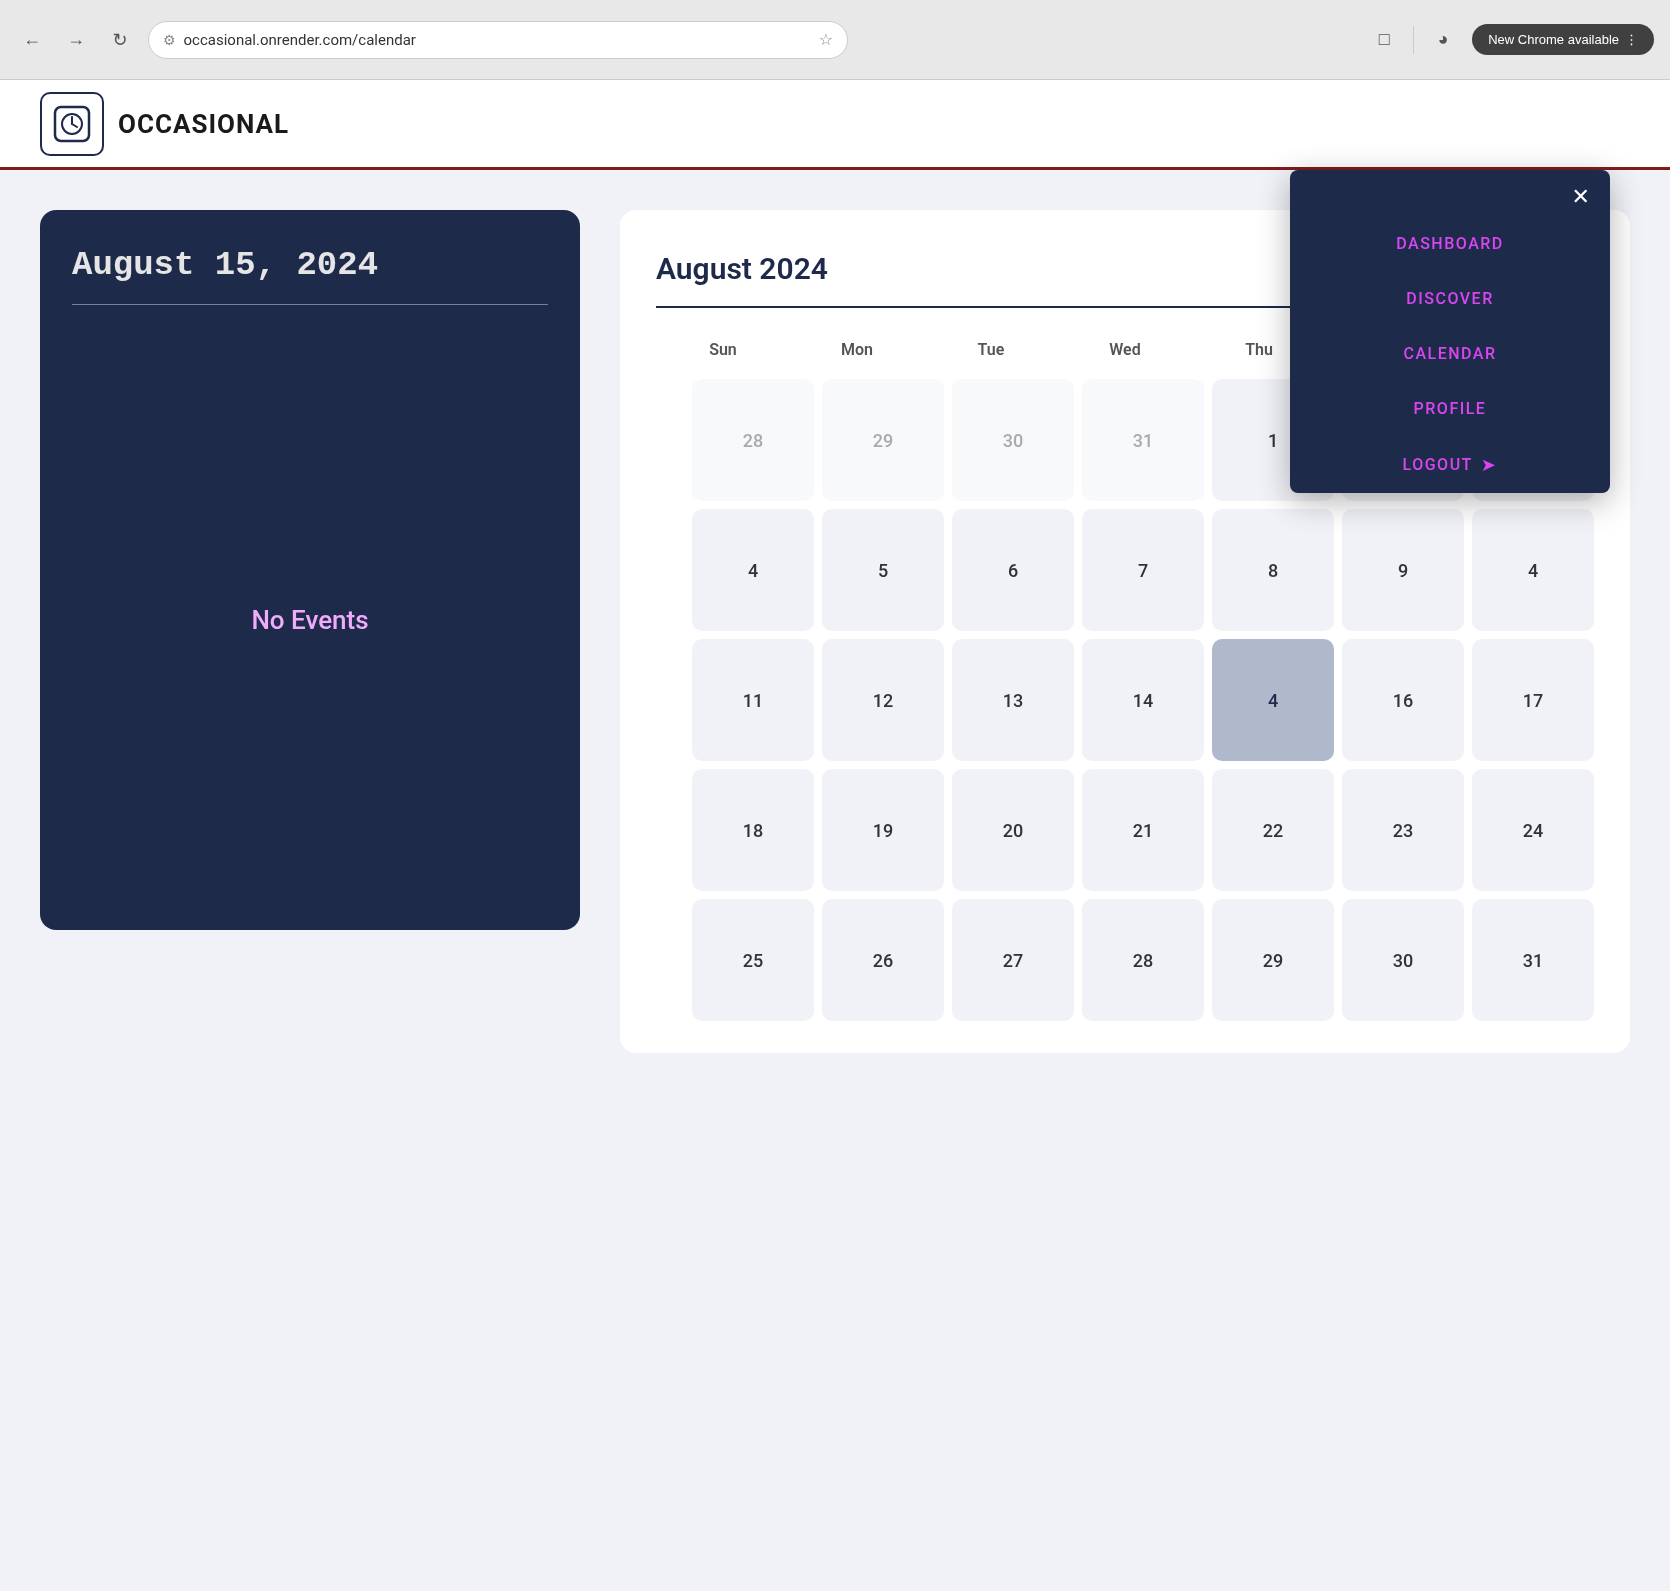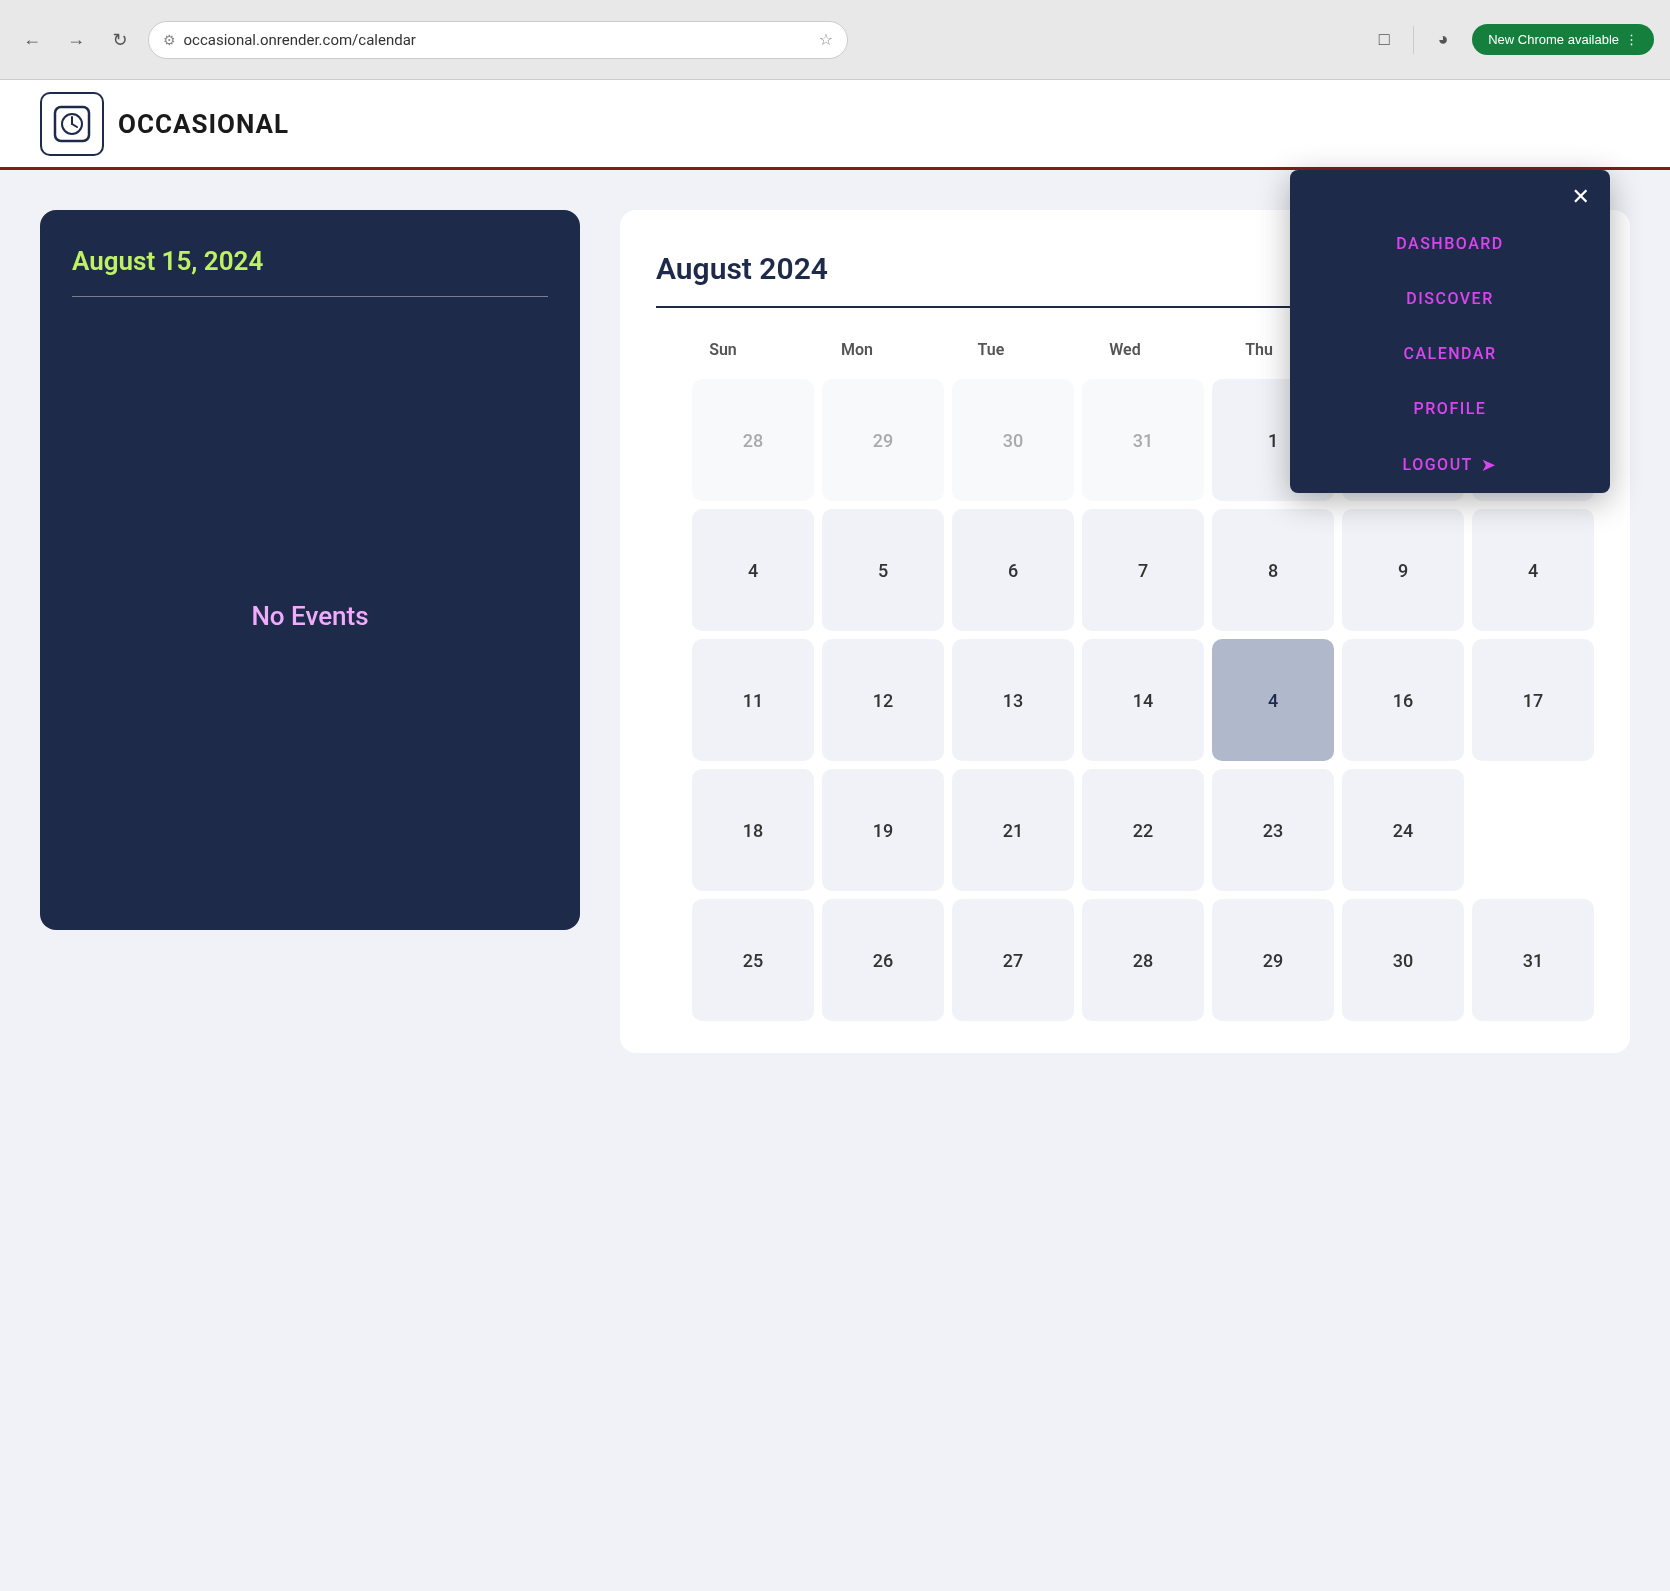--- a/index.html
+++ b/index.html
@@ -71,21 +71,21 @@
       background: transparent;
       cursor: pointer;
       display: flex;
       align-items: center;
       justify-content: center;
       font-size: 18px;
       color: #555;
     }
 
     .chrome-available-btn {
-      background: #15803d;
+      background: #404040;
       color: white;
       border: none;
       border-radius: 20px;
       padding: 8px 16px;
       font-size: 13px;
       font-weight: 500;
       cursor: pointer;
       display: flex;
       align-items: center;
       gap: 6px;
@@ -194,24 +194,25 @@
       border-radius: 16px;
       padding: 36px 32px;
       width: 540px;
       min-height: 720px;
       flex-shrink: 0;
       display: flex;
       flex-direction: column;
     }
 
     .events-date {
-      color: #bef264;
-      font-size: 26px;
+      color: #e5e5e5;
+      font-size: 34px;
       font-weight: 600;
       margin-bottom: 20px;
+      font-family: Liberation Mono, monospace;
     }
 
     .events-divider {
       border: none;
       border-top: 1px solid rgba(255,255,255,0.4);
       margin-bottom: 40px;
     }
 
     .no-events-text {
       color: #f0abfc;
@@ -445,20 +446,21 @@
               <div class="calendar-day normal">12</div>
               <div class="calendar-day normal">13</div>
               <div class="calendar-day normal">14</div>
               <div class="calendar-day selected">4</div>
               <div class="calendar-day normal">16</div>
               <div class="calendar-day normal">17</div>
             </div>
             <div class="calendar-week">
               <div class="calendar-day normal">18</div>
               <div class="calendar-day normal">19</div>
+              <div class="calendar-day normal">20</div>
               <div class="calendar-day normal">21</div>
               <div class="calendar-day normal">22</div>
               <div class="calendar-day normal">23</div>
               <div class="calendar-day normal">24</div>
             </div>
             <div class="calendar-week">
               <div class="calendar-day normal">25</div>
               <div class="calendar-day normal">26</div>
               <div class="calendar-day normal">27</div>
               <div class="calendar-day normal">28</div>

